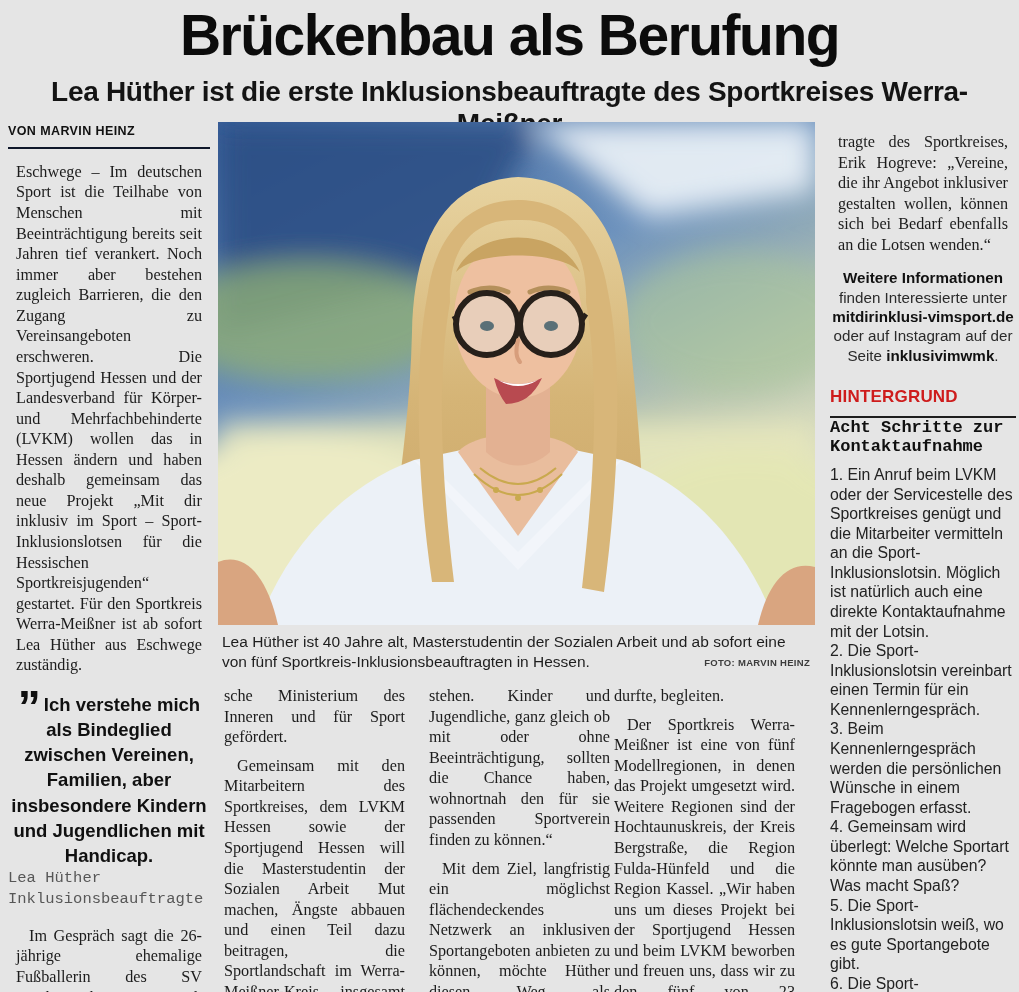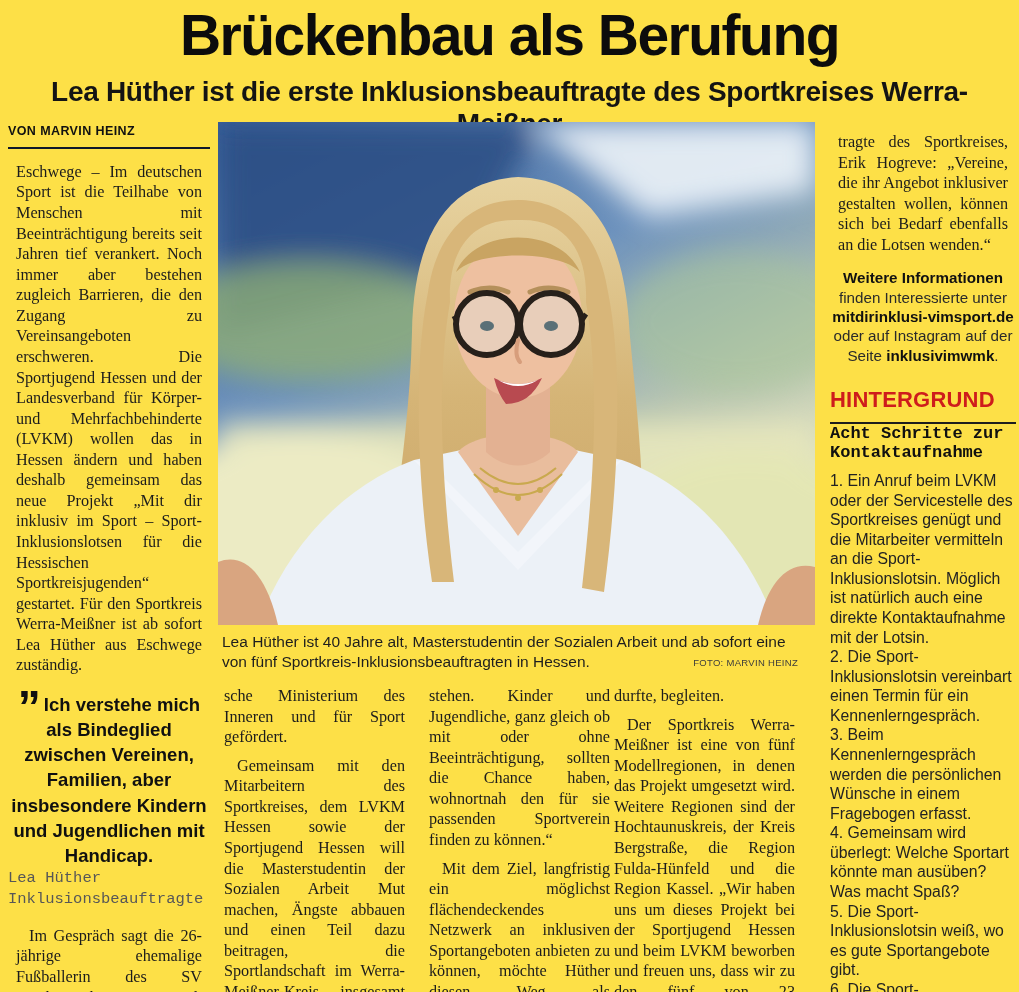--- a/index.html
+++ b/index.html
@@ -1,17 +1,17 @@
 <!DOCTYPE html>
 <html lang="de"><head>
 <meta charset="utf-8">
 <style>
   html,body{margin:0;padding:0;background:#ffffff;}
   .page{
-    position:relative;width:1019px;height:992px;background:#fde047;
+    position:relative;width:1019px;height:992px;background:#e5e5e5;
     overflow:hidden;color:#1c1c1c;
     font-family:"Liberation Serif", serif;
   }
   
   .headline{
     position:absolute;top:2px;left:0;width:1019px;text-align:center;
     font-family:"Liberation Sans", sans-serif;font-weight:bold;
     font-size:57px;letter-spacing:-1.5px;color:#0c0c0c;margin:0;
   }
   .subheadline{
@@ -45,38 +45,38 @@
   .photo{
     position:absolute;left:218px;top:122px;width:597px;height:503px;
     margin:0;background:#dfe6ea;overflow:hidden;
   }
   .photo svg{display:block;width:100%;height:100%;}
   .caption{
     position:absolute;left:222px;top:632px;width:592px;
     font-family:"Liberation Sans", sans-serif;font-size:15.5px;line-height:1.32;color:#1e1e1e;
   }
   .caption .credit{
-    position:absolute;right:16px;bottom:3px;
-    font-size:9.5px;font-weight:normal;letter-spacing:.3px;color:#3c3c3c;margin-left:8px;
+    position:absolute;right:4px;bottom:3px;
+    font-size:9.5px;font-weight:bold;letter-spacing:.3px;color:#3c3c3c;margin-left:8px;
   }
   
   .col{position:absolute;top:678px;width:197px;height:310px;}
   .col2{left:216px;}
   .col3{left:421px;}
   .col4{left:606px;}
   
   .right-col{position:absolute;left:830px;top:124px;width:186px;}
   .info-para{
     margin-top:13px;font-family:"Liberation Sans", sans-serif;
     font-size:15.2px;line-height:1.27;color:#2a2a2a;text-align:center;
   }
   .info-para b{color:#111;}
   .section-label{
     margin-top:22px;font-family:"Liberation Sans", sans-serif;font-weight:bold;
-    font-size:22px;letter-spacing:.2px;color:#ce1c1c;
+    font-size:17px;letter-spacing:.2px;color:#ce1c1c;
     border-bottom:2px solid #1d1d1d;padding-bottom:9px;
   }
   .section-title{
     font-family:Liberation Mono, monospace;font-weight:bold;
     font-size:17px;line-height:1.12;color:#101010;
   }
   .steps{
     margin-top:9px;font-family:"Liberation Sans", sans-serif;
     font-size:15.8px;line-height:1.24;color:#222;
   }

